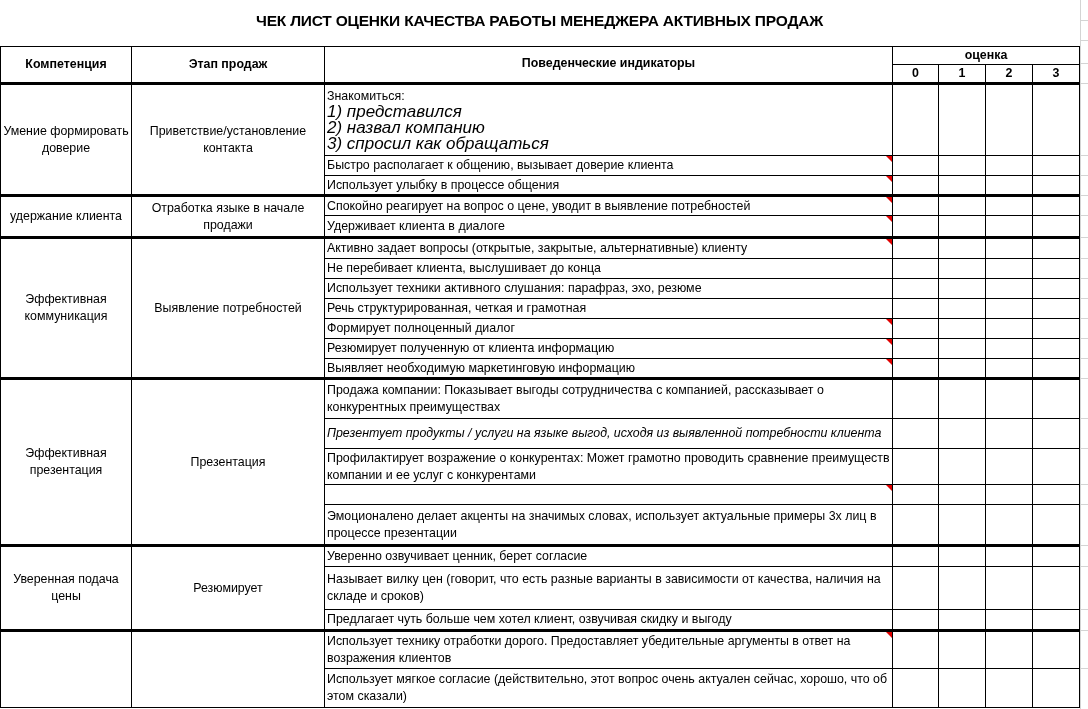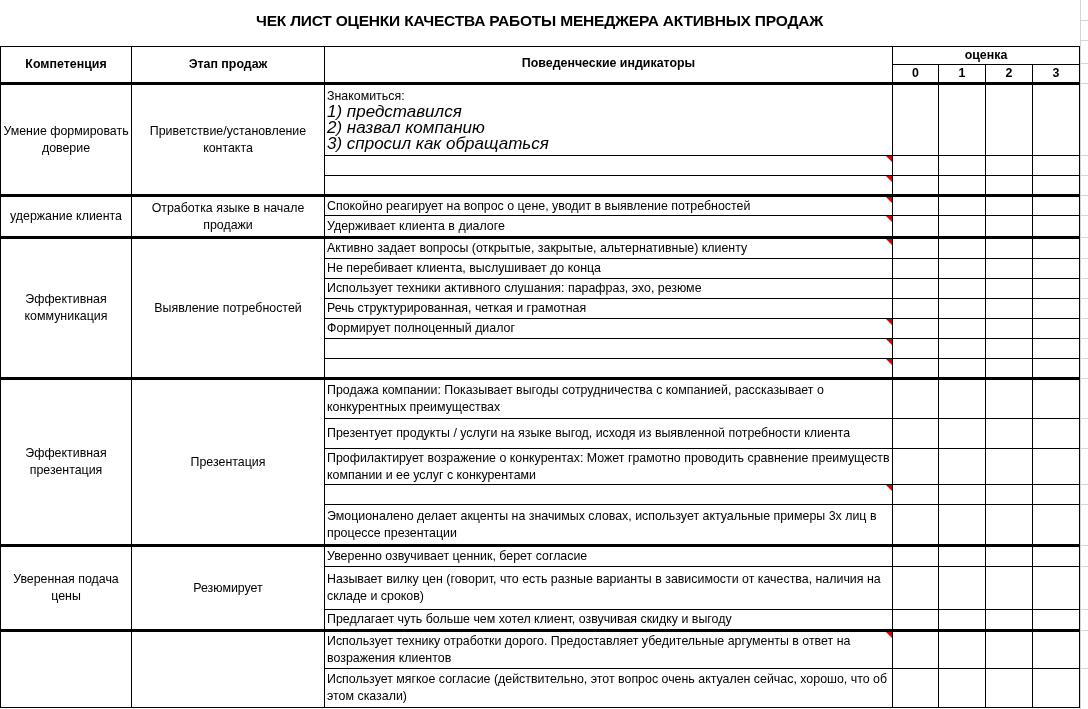--- a/index.html
+++ b/index.html
@@ -91,28 +91,28 @@
           <span class="it">1) представился</span>
           <span class="it">2) назвал компанию</span>
           <span class="it">3) спросил как обращаться</span>
         </td>
         <td class="score"></td>
         <td class="score"></td>
         <td class="score"></td>
         <td class="score thick-right"></td>
       </tr>
       <tr style="height: 20px;">
-        <td class="indic"><span class="note"></span></td>
+        <td class="indic"><span>Быстро располагает к общению, вызывает доверие клиента</span><span class="note"></span></td>
         <td class="score"></td>
         <td class="score"></td>
         <td class="score"></td>
         <td class="score thick-right"></td>
       </tr>
       <tr class="thick-bottom" style="height: 20px;">
-        <td class="indic"><span class="note"></span></td>
+        <td class="indic"><span>Использует улыбку в процессе общения</span><span class="note"></span></td>
         <td class="score"></td>
         <td class="score"></td>
         <td class="score"></td>
         <td class="score thick-right"></td>
       </tr>
       <tr style="height: 20px;">
         <td class="comp" rowspan="2" style="border-bottom: 3px solid rgb(0, 0, 0);">удержание клиента</td>
         <td class="stage" rowspan="2" style="border-bottom: 3px solid rgb(0, 0, 0);">Отработка языке в начале продажи</td>
         <td class="indic"><span>Спокойно реагирует на вопрос о цене, уводит в выявление потребностей</span><span class="note"></span></td>
         <td class="score"></td>
@@ -158,43 +158,43 @@
         <td class="score thick-right"></td>
       </tr>
       <tr style="height: 20px;">
         <td class="indic"><span>Формирует полноценный диалог</span><span class="note"></span></td>
         <td class="score"></td>
         <td class="score"></td>
         <td class="score"></td>
         <td class="score thick-right"></td>
       </tr>
       <tr style="height: 20px;">
-        <td class="indic"><span class="note"></span></td>
+        <td class="indic"><span>Резюмирует полученную от клиента информацию</span><span class="note"></span></td>
         <td class="score"></td>
         <td class="score"></td>
         <td class="score"></td>
         <td class="score thick-right"></td>
       </tr>
       <tr class="thick-bottom" style="height: 20px;">
-        <td class="indic"><span class="note"></span></td>
+        <td class="indic"><span>Выявляет необходимую маркетинговую информацию</span><span class="note"></span></td>
         <td class="score"></td>
         <td class="score"></td>
         <td class="score"></td>
         <td class="score thick-right"></td>
       </tr>
       <tr style="height: 40px;">
         <td class="comp" rowspan="5" style="border-bottom: 3px solid rgb(0, 0, 0);">Эффективная презентация</td>
         <td class="stage" rowspan="5" style="border-bottom: 3px solid rgb(0, 0, 0);">Презентация</td>
         <td class="indic"><span>Продажа компании: Показывает выгоды сотрудничества с компанией, рассказывает о конкурентных преимуществах</span></td>
         <td class="score"></td>
         <td class="score"></td>
         <td class="score"></td>
         <td class="score thick-right"></td>
       </tr>
-      <tr style="height: 30px;">
+      <tr style="height: 30px; font-style: italic;">
         <td class="indic"><span>Презентует продукты / услуги на языке выгод, исходя из выявленной потребности клиента</span></td>
         <td class="score"></td>
         <td class="score"></td>
         <td class="score"></td>
         <td class="score thick-right"></td>
       </tr>
       <tr style="height: 36px;">
         <td class="indic"><span>Профилактирует возражение о конкурентах: Может грамотно проводить сравнение преимуществ компании и ее услуг с конкурентами</span></td>
         <td class="score"></td>
         <td class="score"></td>

